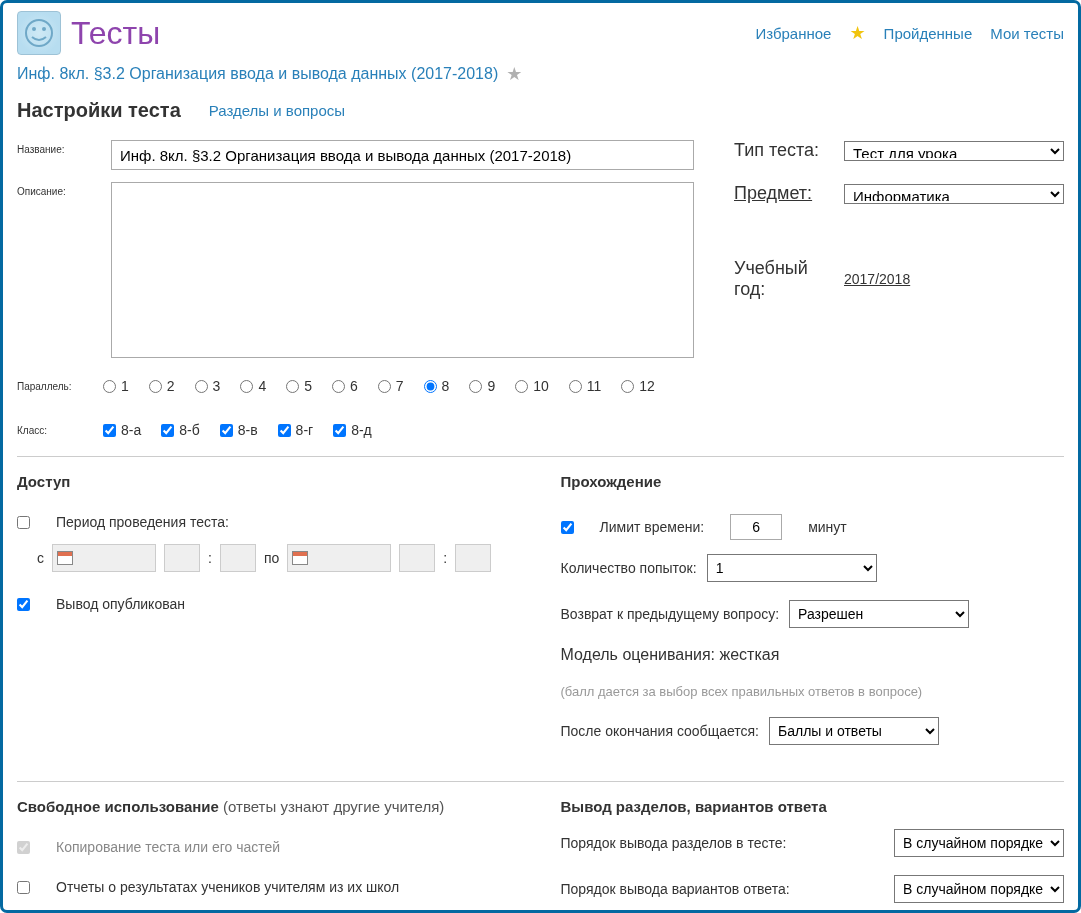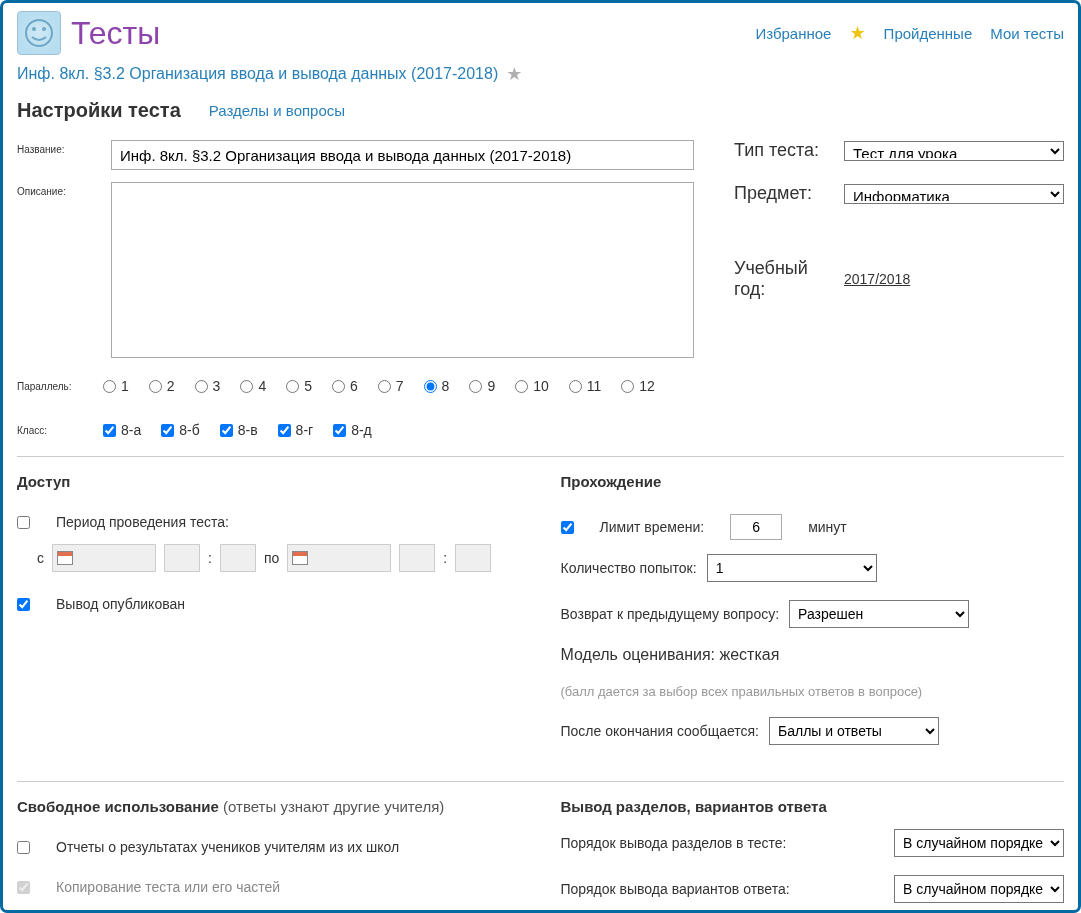--- a/index.html
+++ b/index.html
@@ -199,21 +199,21 @@
         <textarea class="textarea-input" style=""></textarea>
       </div>
     </div>
     <div class="right-col">
       <div class="right-row">
         <div class="right-label">Тип теста:</div>
         <select class="select-input">
           <option>Тест для урока</option>
         </select>
       </div>
-      <div class="right-row" style="margin-top:6px;">
+      <div class="right-row" style="margin-top:6px;text-decoration:underline;">
         <div class="right-label">Предмет:</div>
         <select class="select-input">
           <option>Информатика</option>
         </select>
       </div>
       <div class="right-row" style="margin-top:54px;">
         <div class="right-label">Учебный год:</div>
         <div class="year-value">2017/2018</div>
       </div>
     </div>
@@ -362,27 +362,27 @@
   </div>
 
   <hr class="sep">
 
   <div class="two-col-section">
     <div class="section-left">
       <div class="section-heading">
         <span>Свободное использование</span>
         <span class="sub">(ответы узнают другие учителя)</span>
       </div>
+      <div class="cb-row grey">
+        <input type="checkbox" checked="" disabled="" style="">
+        <span>Копирование теста или его частей</span>
+      </div>
       <div class="cb-row">
         <input type="checkbox" style="">
         <span>Отчеты о результатах учеников учителям из их школ</span>
-      </div>
-      <div class="cb-row grey">
-        <input type="checkbox" checked="" disabled="" style="">
-        <span>Копирование теста или его частей</span>
       </div>
     </div>
 
     <div class="section-right">
       <div class="section-heading">Вывод разделов, вариантов ответа</div>
       <div class="label-row">
         <span>Порядок вывода разделов в тесте:</span>
         <div class="spacer"></div>
         <select class="select-sm">
           <option>В случайном порядке</option>

